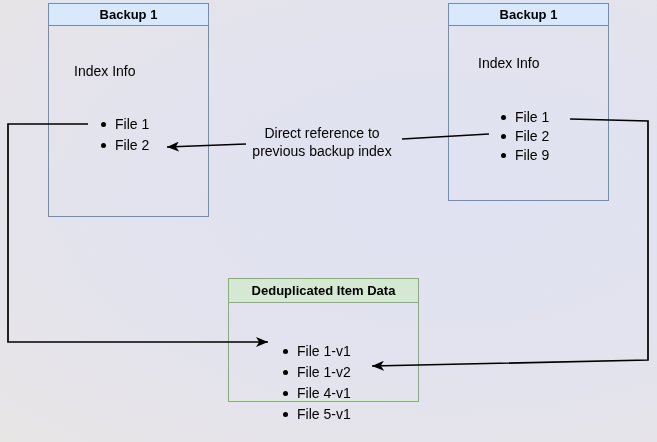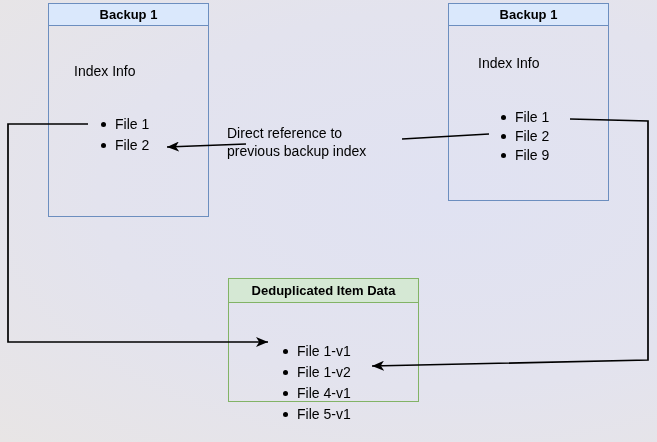--- a/index.html
+++ b/index.html
@@ -64,20 +64,21 @@
     background:#000;
     margin-right:9px;
     align-self:center;
     flex:0 0 auto;
   }
 
   .edge-label {
     position:absolute;
     left:227px; top:124px;
     width:190px;
+    text-align:center;
     font-size:14px;
     line-height:18px;
   }
 
   svg.arrows {
     position:absolute;
     left:0; top:0;
     width:657px; height:442px;
     pointer-events:none;
   }

